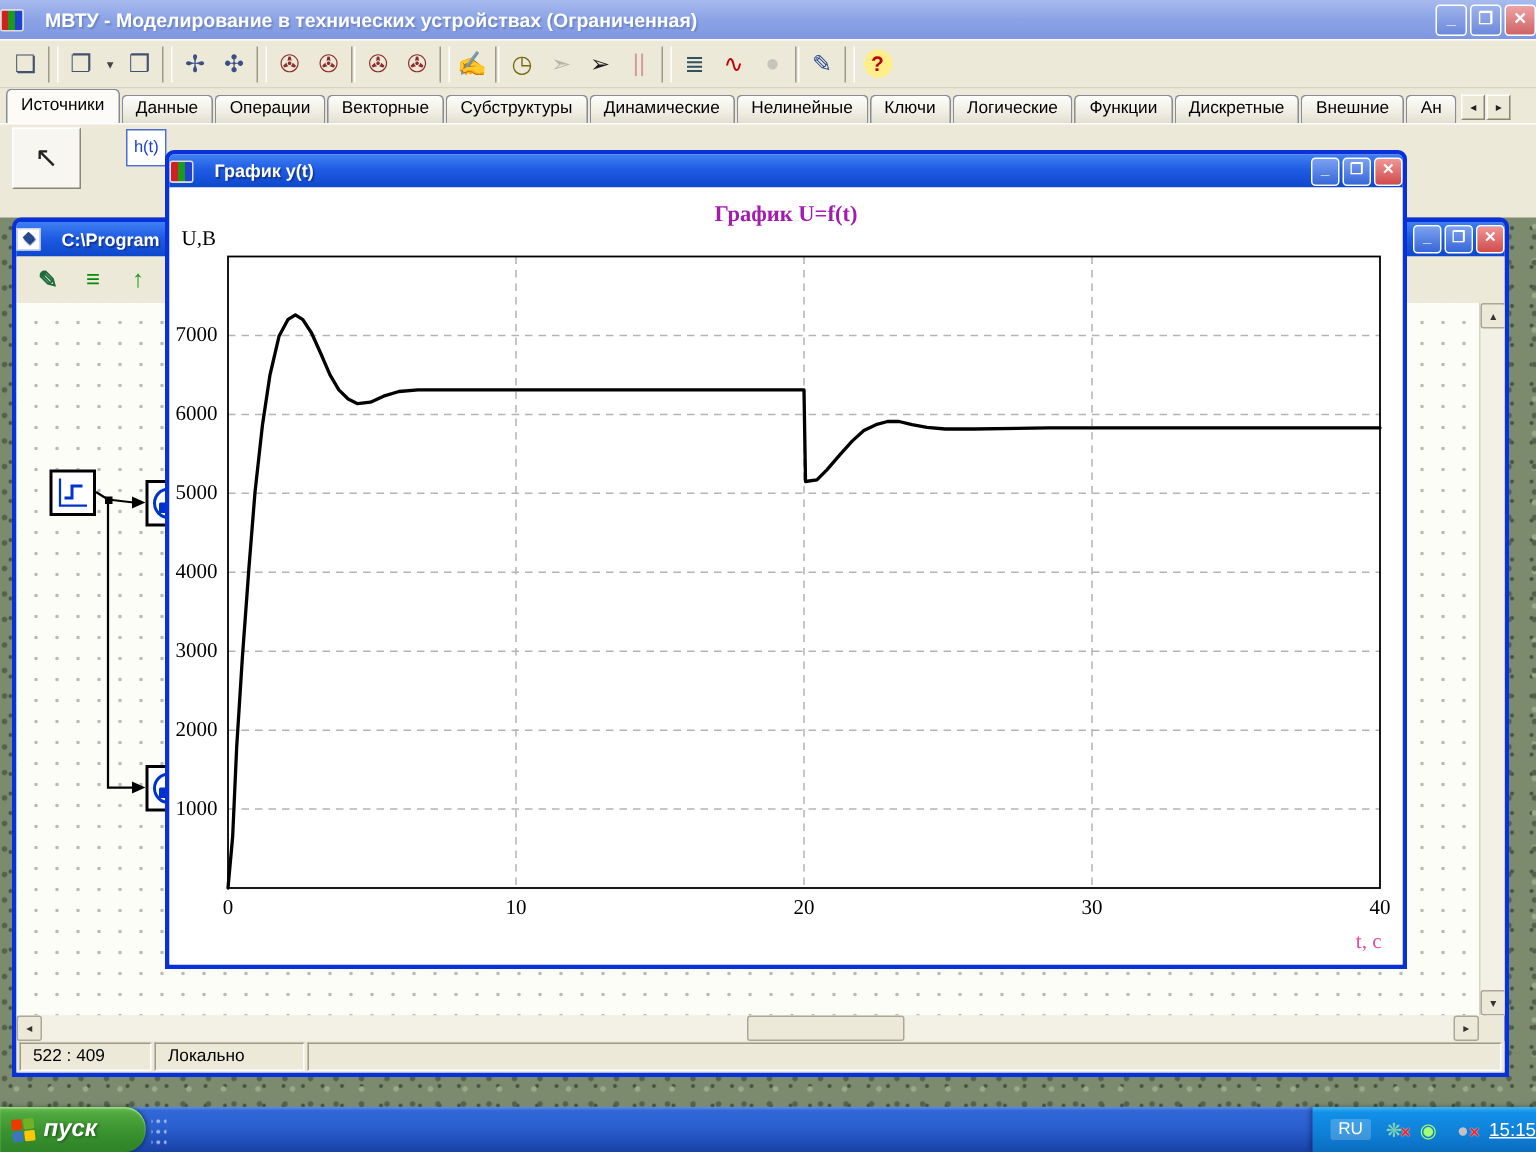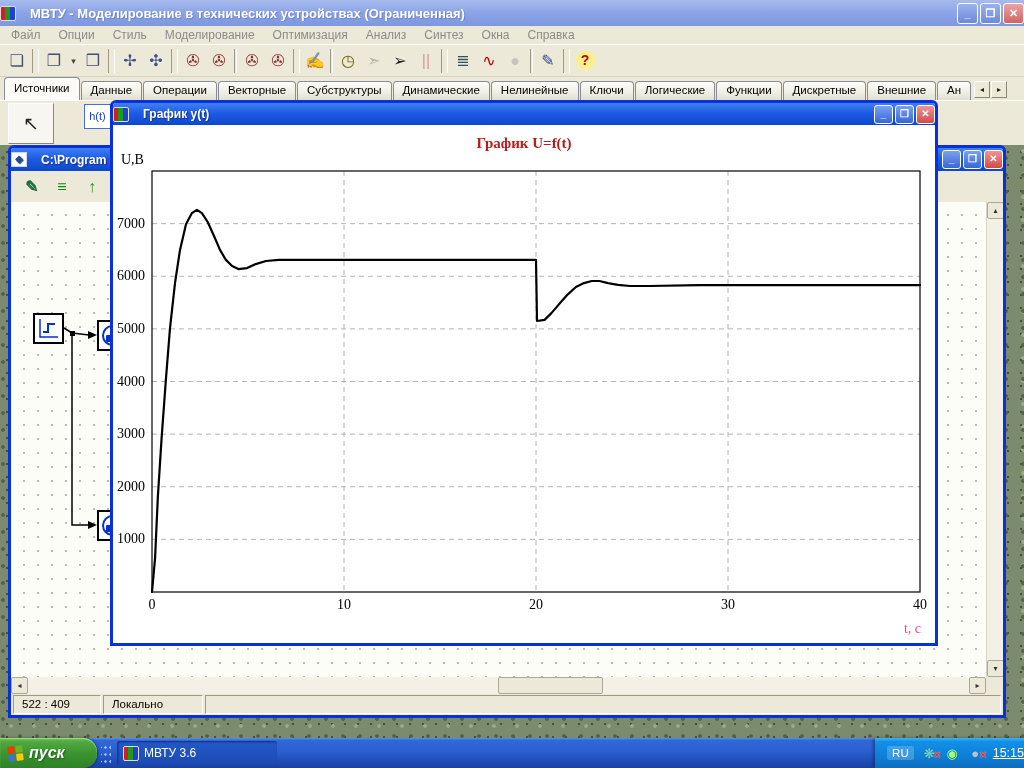--- a/index.html
+++ b/index.html
@@ -134,21 +134,21 @@
   .status-panel.rest { flex: 1 1 auto; }
 
   
   #graph-window {
     position: absolute; left: 110px; top: 100px; width: 828px; height: 546px;
     border: 3px solid var(--window-border,#0831d9); border-radius: 6px 6px 0 0;
     background: #fff; z-index: 30; display: flex; flex-direction: column;
   }
   #graph-window .titlebar { height: 22px; font-size: 12px; border-radius: 3px 3px 0 0; }
   #graph-client { position: relative; flex: 1 1 auto; background: #fff; font-family: "Liberation Serif", serif; }
-  #chart-title { position: absolute; left: 0; right: 0; top: 10px; text-align: center; font-weight: bold; font-size: 15px; color: #b91c1c; }
+  #chart-title { position: absolute; left: 0; right: 0; top: 10px; text-align: center; font-weight: bold; font-size: 15px; color: #a21caf; }
   #chart-ylabel { position: absolute; left: 8px; top: 27px; font-size: 14px; color: #000; }
   #chart-xlabel { position: absolute; right: 14px; top: 496px; font-size: 14px; color: #ec4899; }
   #plot-svg { position: absolute; left: 0; top: 0; }
 
   
   #taskbar {
     position: absolute; left: 0; top: 738px; width: 1024px; height: 30px; z-index: 40;
     background: linear-gradient(180deg,#5a8df0 0%, var(--taskbar-start,#3168d5) 8%, #2a5fd0 45%, var(--taskbar-end,#1941a5) 100%);
     display: flex; align-items: center;
   }
@@ -187,31 +187,20 @@
   <div id="main-window">
     <div class="titlebar inactive">
       <span class="logo-icon"></span>
       <span class="tb-title">МВТУ - Моделирование в технических устройствах (Ограниченная)</span>
       <span class="winbtns">
         <span class="wbtn inactive">_</span>
         <span class="wbtn inactive">❐</span>
         <span class="wbtn inactive close">✕</span>
       </span>
     </div>
-    <div id="menu-bar">
-        <span class="menu-item">Файл</span>
-        <span class="menu-item">Опции</span>
-        <span class="menu-item">Стиль</span>
-        <span class="menu-item">Моделирование</span>
-        <span class="menu-item">Оптимизация</span>
-        <span class="menu-item">Анализ</span>
-        <span class="menu-item">Синтез</span>
-        <span class="menu-item">Окна</span>
-        <span class="menu-item">Справка</span>
-      </div>
     <div id="main-toolbar">
         <span class="tbtn">
           <span class="glyph" style="color: rgb(68, 82, 110);">❏</span>
         </span>
         <div class="tsep"></div>
         <span class="tbtn">
           <span class="glyph" style="color: rgb(68, 82, 110);">❐</span>
         </span>
         <span class="tbtn narrow">
           <span class="glyph" style="color: rgb(68, 68, 68);">▾</span>
@@ -413,24 +402,20 @@
     <div id="start-button">
       <span id="start-flag">
         <span style="background:#ea3c00"></span>
           <span style="background:#70b226"></span>
         <span style="background:#3b77bc"></span>
           <span style="background:#fbc707"></span>
       </span>
       <span>пуск</span>
     </div>
     <div class="task-sep"></div>
-    <div id="task-button">
-      <span class="logo-icon"></span>
-      <span>МВТУ 3.6</span>
-    </div>
     <div id="tray">
       <span id="lang-indicator">RU</span>
       <span id="tray-icons" style="display: inline-flex; gap: 6px;">
           <span class="tray-icon"><span style="color: rgb(127, 214, 174);">❋</span><span class="badge">✕</span></span>
           <span class="tray-icon"><span style="color: rgb(166, 255, 110);">◉</span></span>
           <span class="tray-icon"><span style="color: rgb(194, 194, 194);">●</span><span class="badge">✕</span></span>
         </span>
       <span id="clock">15:15</span>
     </div>
   </div>

